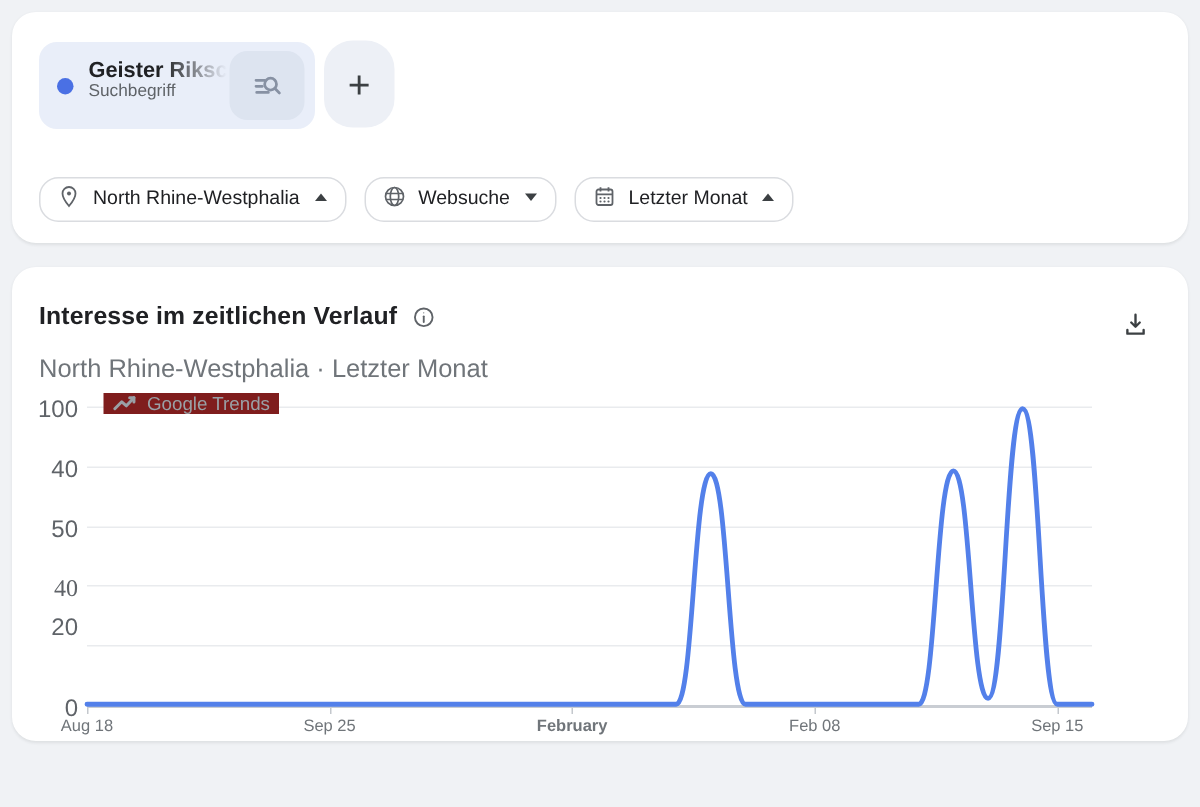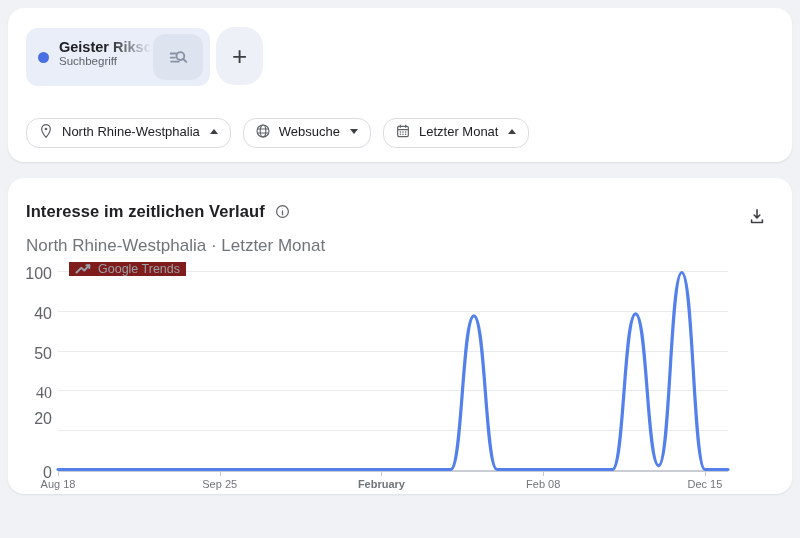--- a/index.html
+++ b/index.html
@@ -142,15 +142,15 @@
       <div class="ylab" style="top: -6px;">100</div>
       <div class="tick" style="left: 0px;"></div>
       <div class="xlab" style="left: 0px;">Aug 18</div>
       <div class="tick" style="left: 161.724px;"></div>
       <div class="xlab" style="left: 161.724px;">Sep 25</div>
       <div class="tick" style="left: 323.448px;"></div>
       <div class="xlab" style="left: 323.448px; font-weight: bold;">February</div>
       <div class="tick" style="left: 485.172px;"></div>
       <div class="xlab" style="left: 485.172px;">Feb 08</div>
       <div class="tick" style="left: 646.897px;"></div>
-      <div class="xlab" style="left: 646.897px;">Dec 15</div>
+      <div class="xlab" style="left: 646.897px;">Sep 15</div>
     </div>
 </div>
 
 </body></html>

